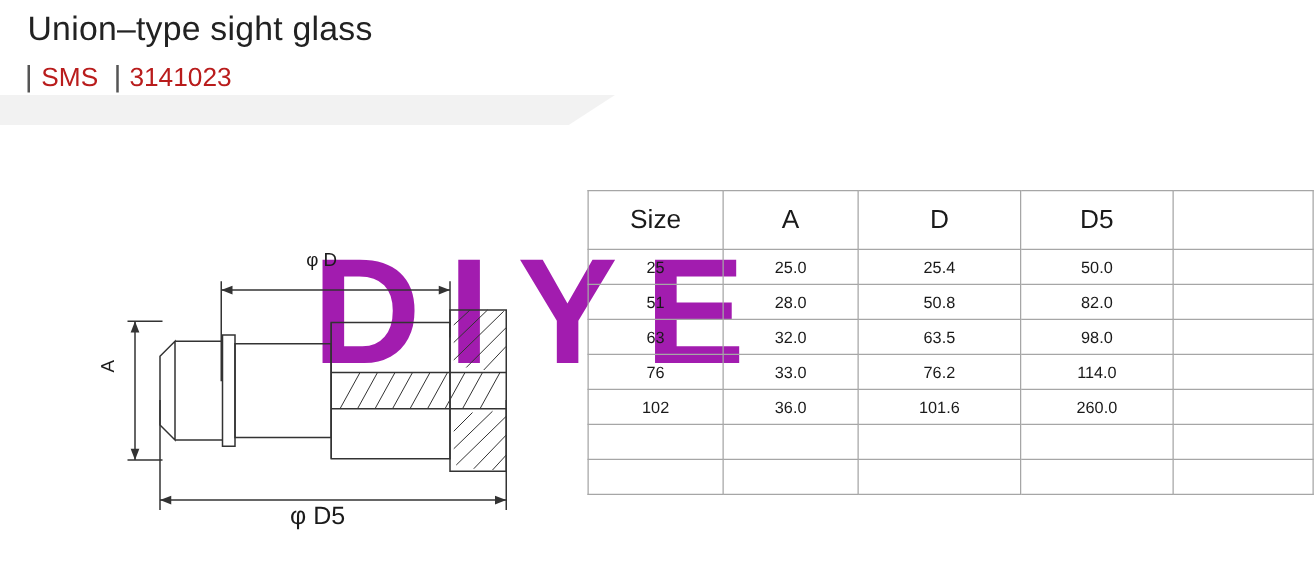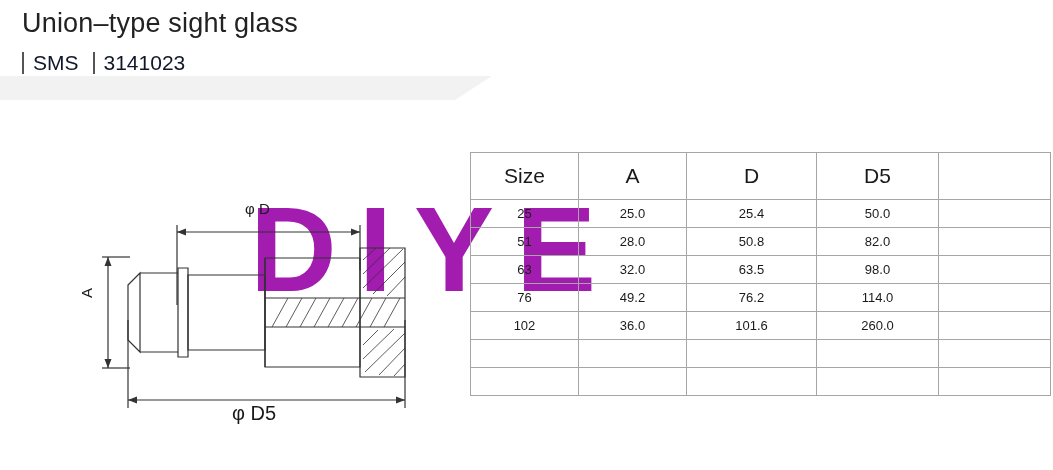--- a/index.html
+++ b/index.html
@@ -29,21 +29,21 @@
     letter-spacing: 0.2px;
     color: #222;
     white-space: nowrap;
   }
   .subtitle {
     position: absolute;
     left: 22px; top: 51px;
     display: flex;
     align-items: center;
     font-size: 21px;
-    color: #0f172a;
+    color: #b91c1c;
     white-space: nowrap;
   }
   .subtitle .bar {
     display: inline-block;
     width: 2px; height: 22px;
     background: #555;
     margin-right: 9px;
   }
   .subtitle .bar2 {
     display: inline-block;
@@ -218,21 +218,21 @@
     </tr>
     <tr>
       <td>63</td>
       <td>32.0</td>
       <td>63.5</td>
       <td>98.0</td>
       <td></td>
     </tr>
     <tr>
       <td>76</td>
-      <td>49.2</td>
+      <td>33.0</td>
       <td>76.2</td>
       <td>114.0</td>
       <td></td>
     </tr>
     <tr>
       <td>102</td>
       <td>36.0</td>
       <td>101.6</td>
       <td>260.0</td>
       <td></td>

